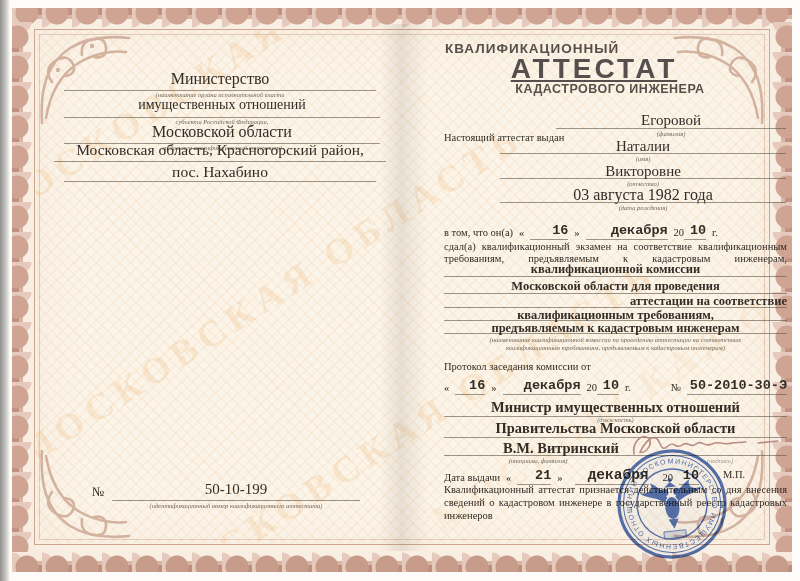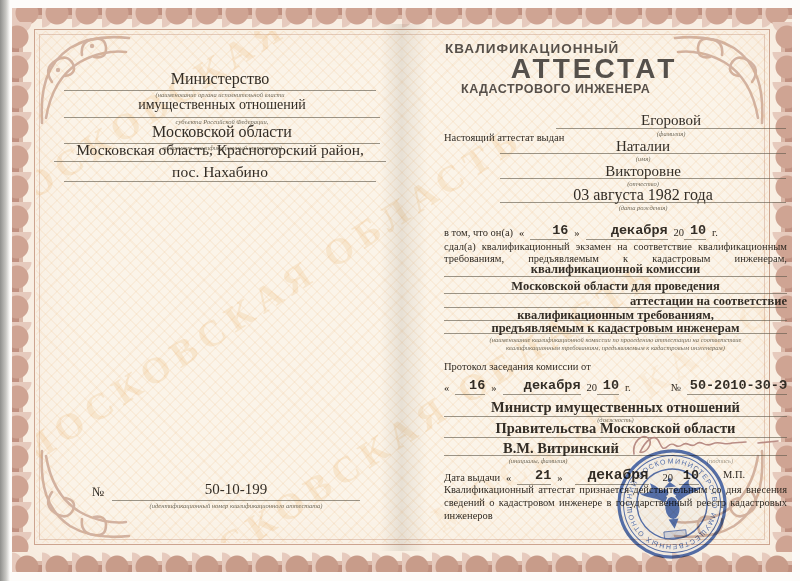--- a/index.html
+++ b/index.html
@@ -142,22 +142,22 @@
   <div class="cap" style="left:64px;top:145px;width:316px;">выдавшего квалификационный аттестат)</div>
 
   <div class="t u" style="left:54px;top:141px;width:332px;height:20px;font-size:15.5px;">Московская область, Красногорский район,</div>
   <div class="t u" style="left:64px;top:163px;width:312px;height:18px;font-size:15.5px;">пос. Нахабино</div>
 
   <div class="t" style="left:92px;top:484px;font-size:13px;">№</div>
   <div class="t u" style="left:112px;top:481px;width:248px;height:19px;font-size:15px;">50-10-199</div>
   <div class="cap" style="left:112px;top:503px;width:248px;">(идентификационный номер квалификационного аттестата)</div>
 
   <div class="t sans b" style="left:445px;top:41px;width:298px;text-align:left;font-size:13.5px;letter-spacing:1px;color:#57504a;">КВАЛИФИКАЦИОННЫЙ</div>
-  <div class="t sans b" style="left:445px;top:53px;width:298px;text-align:center;font-size:28px;letter-spacing:3px;color:#55504b;">АТТЕСТАТ</div>
-  <div class="t sans b" style="left:461px;top:82px;width:298px;text-align:left;font-size:12.5px;letter-spacing:.5px;color:#57504a;">КАДАСТРОВОГО ИНЖЕНЕРА</div>
+  <div class="t sans b" style="left:445px;top:53px;width:298px;text-align:center;font-size:28px;letter-spacing:3px;color:#55504b;text-decoration:underline;">АТТЕСТАТ</div>
+  <div class="t sans b" style="left:461px;top:82px;width:298px;text-align:center;font-size:12.5px;letter-spacing:.5px;color:#57504a;">КАДАСТРОВОГО ИНЖЕНЕРА</div>
 
   <div class="t" style="left:444px;top:132px;font-size:10.5px;">Настоящий аттестат выдан</div>
   <div class="t u" style="left:556px;top:112px;width:230px;height:16px;font-size:15px;">Егоровой</div>
   <div class="cap" style="left:556px;top:131px;width:230px;">(фамилия)</div>
 
   <div class="t u" style="left:500px;top:138px;width:286px;height:15px;font-size:15px;">Наталии</div>
   <div class="cap" style="left:500px;top:156px;width:286px;">(имя)</div>
 
   <div class="t u" style="left:500px;top:163px;width:286px;height:15px;font-size:15px;">Викторовне</div>
   <div class="cap" style="left:500px;top:181px;width:286px;">(отчество)</div>

